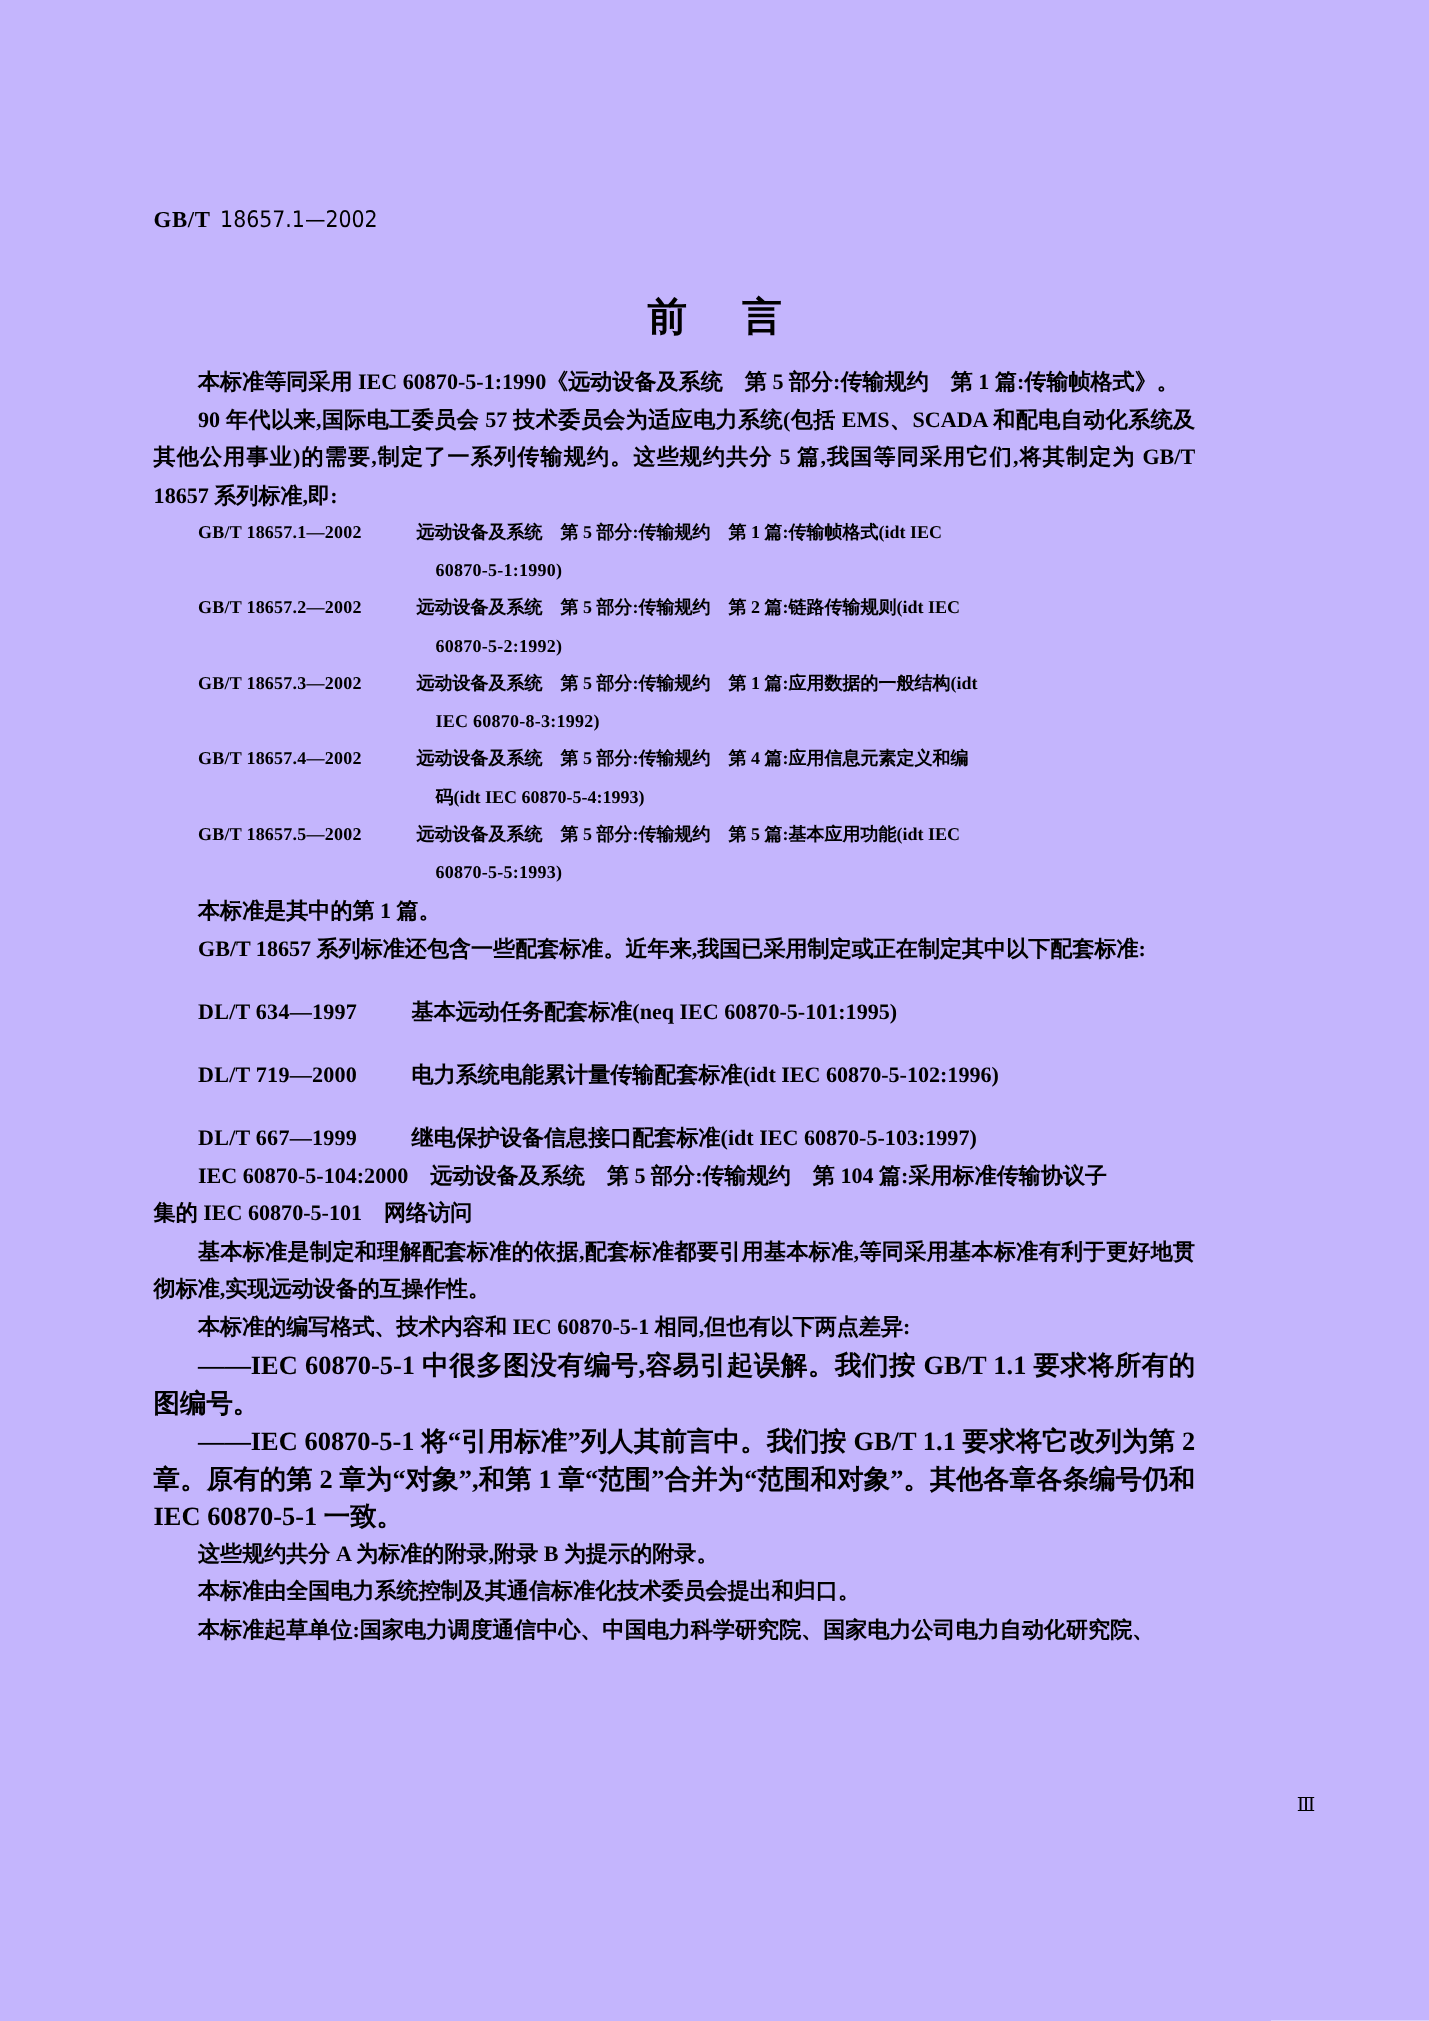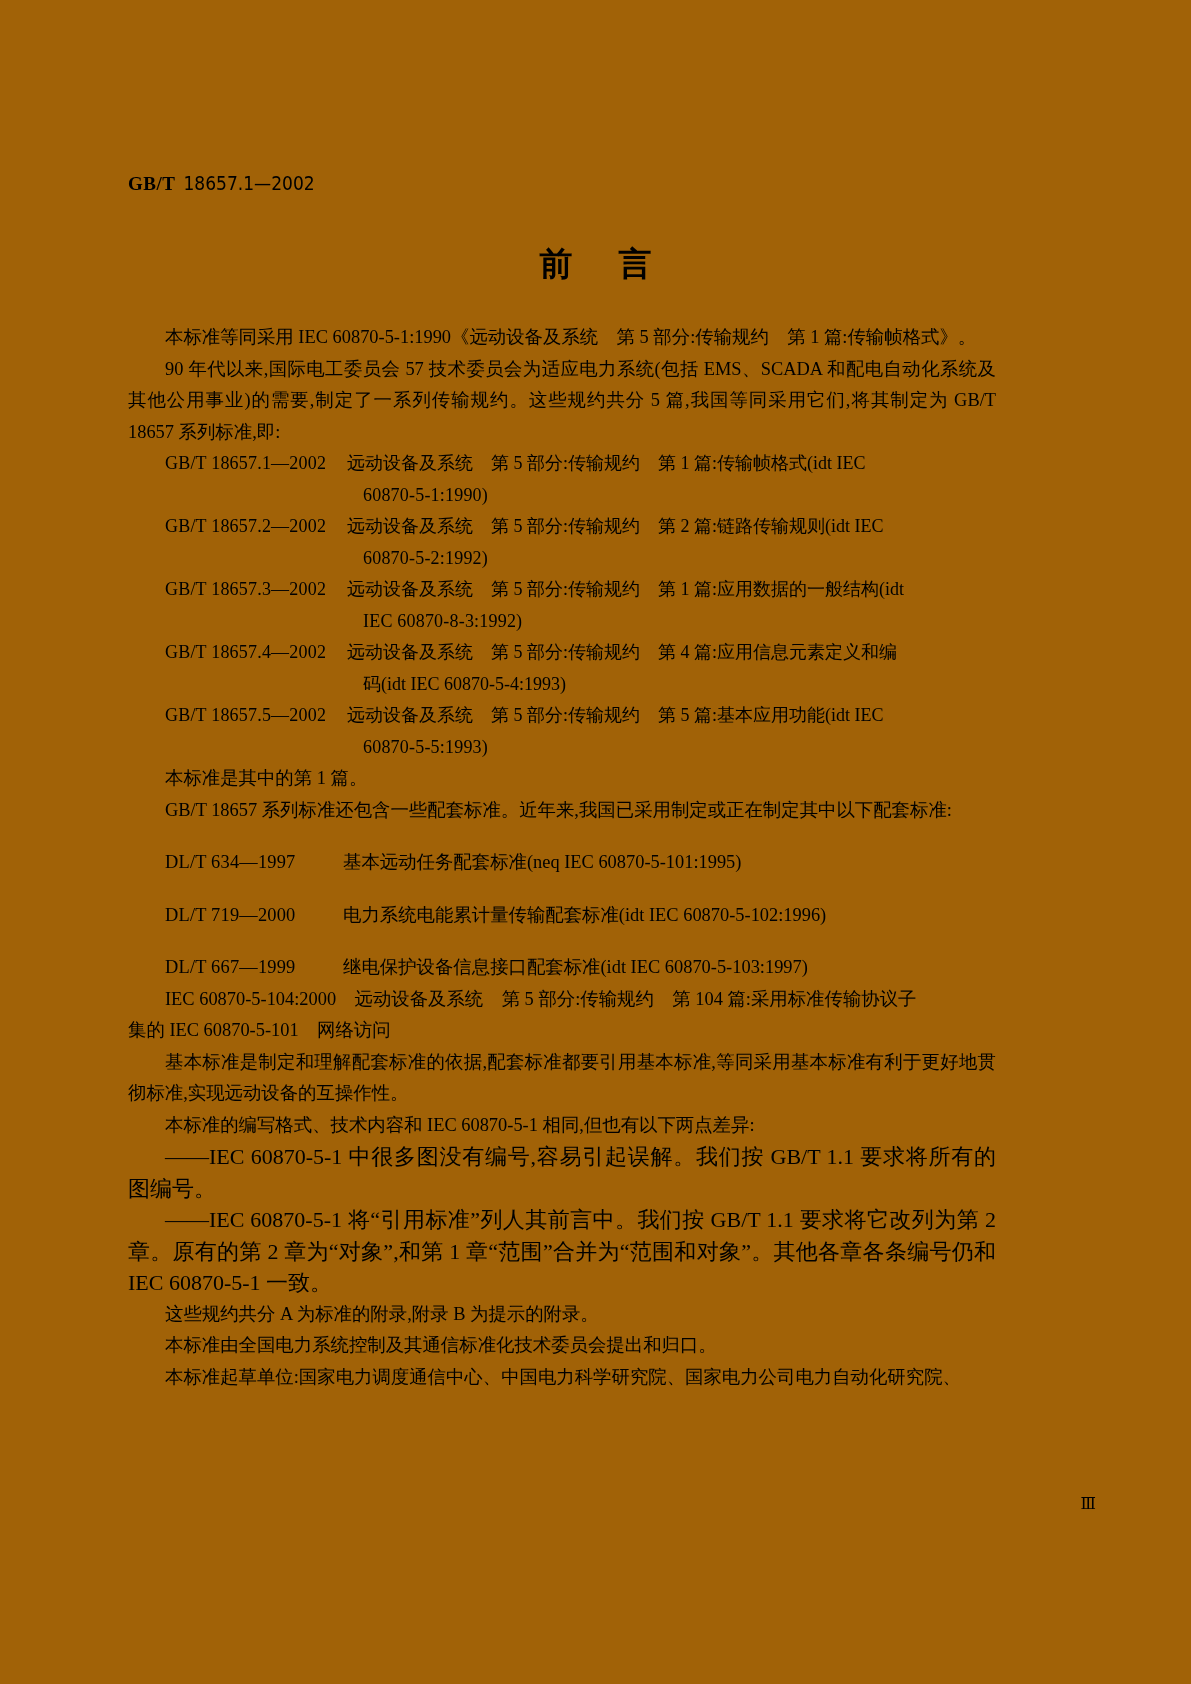--- a/index.html
+++ b/index.html
@@ -4,21 +4,21 @@
 <style>
   html, body {
     margin: 0;
     padding: 0;
     background: #ffffff;
   }
   .page {
     position: relative;
     width: 1191px;
     height: 1684px;
-    background: #a16207;
+    background: #c4b5fd;
     font-family: "Liberation Serif", "DejaVu Serif", serif;
     color: #000000;
     overflow: hidden;
   }
 
   
   .doc-header {
     position: absolute;
     left: 128px;
     top: 172px;
@@ -50,40 +50,41 @@
   }
   .section-title .gap {
     display: inline-block;
     width: 46px;
   }
 
   
   .body-block {
     position: absolute;
     left: 128px;
-    top: 322px;
+    top: 303px;
     width: 868px;
+    font-weight: bold;
   }
 
   p.para {
     margin: 0 0 0 0;
     font-size: 18.4px;
     line-height: 31.5px;
     text-align: justify;
     text-justify: inter-character;
     text-indent: 37px;
     letter-spacing: 0px;
   }
   p.para.noindent {
     text-indent: 0;
   }
 
   
   .std-entry {
-    font-size: 18px;
+    font-size: 15px;
     line-height: 31.5px;
     padding-left: 37px;
     text-indent: 0;
     text-align: justify;
   }
   .std-entry .cont {
     display: block;
     padding-left: 198px;
   }
   .std-entry .code {

